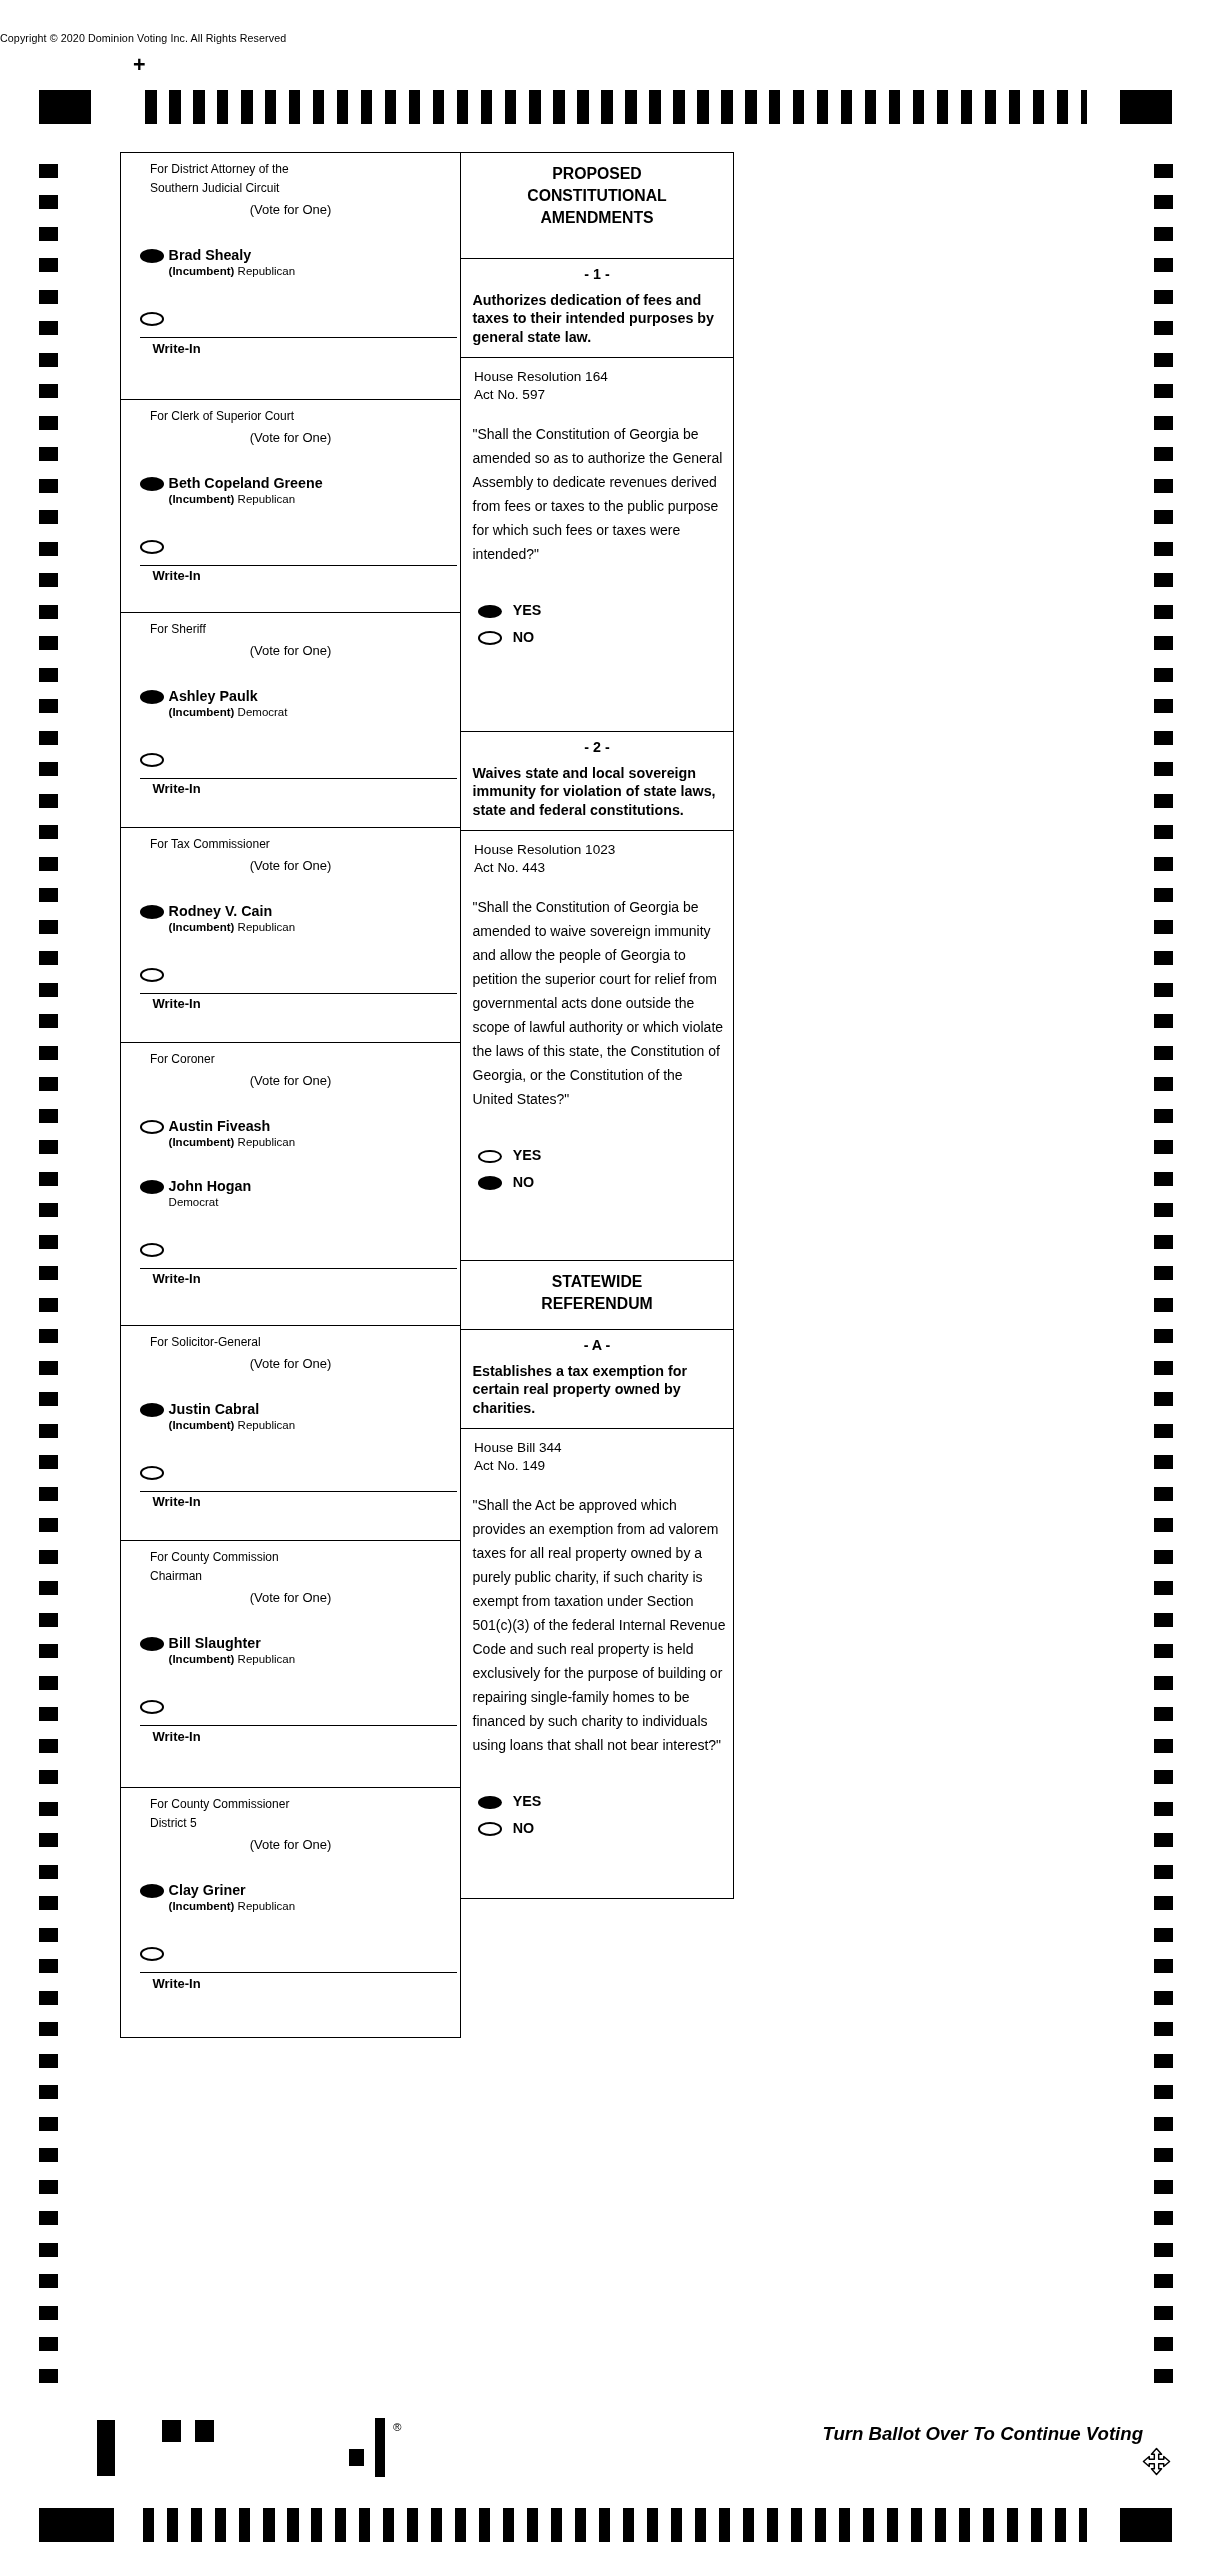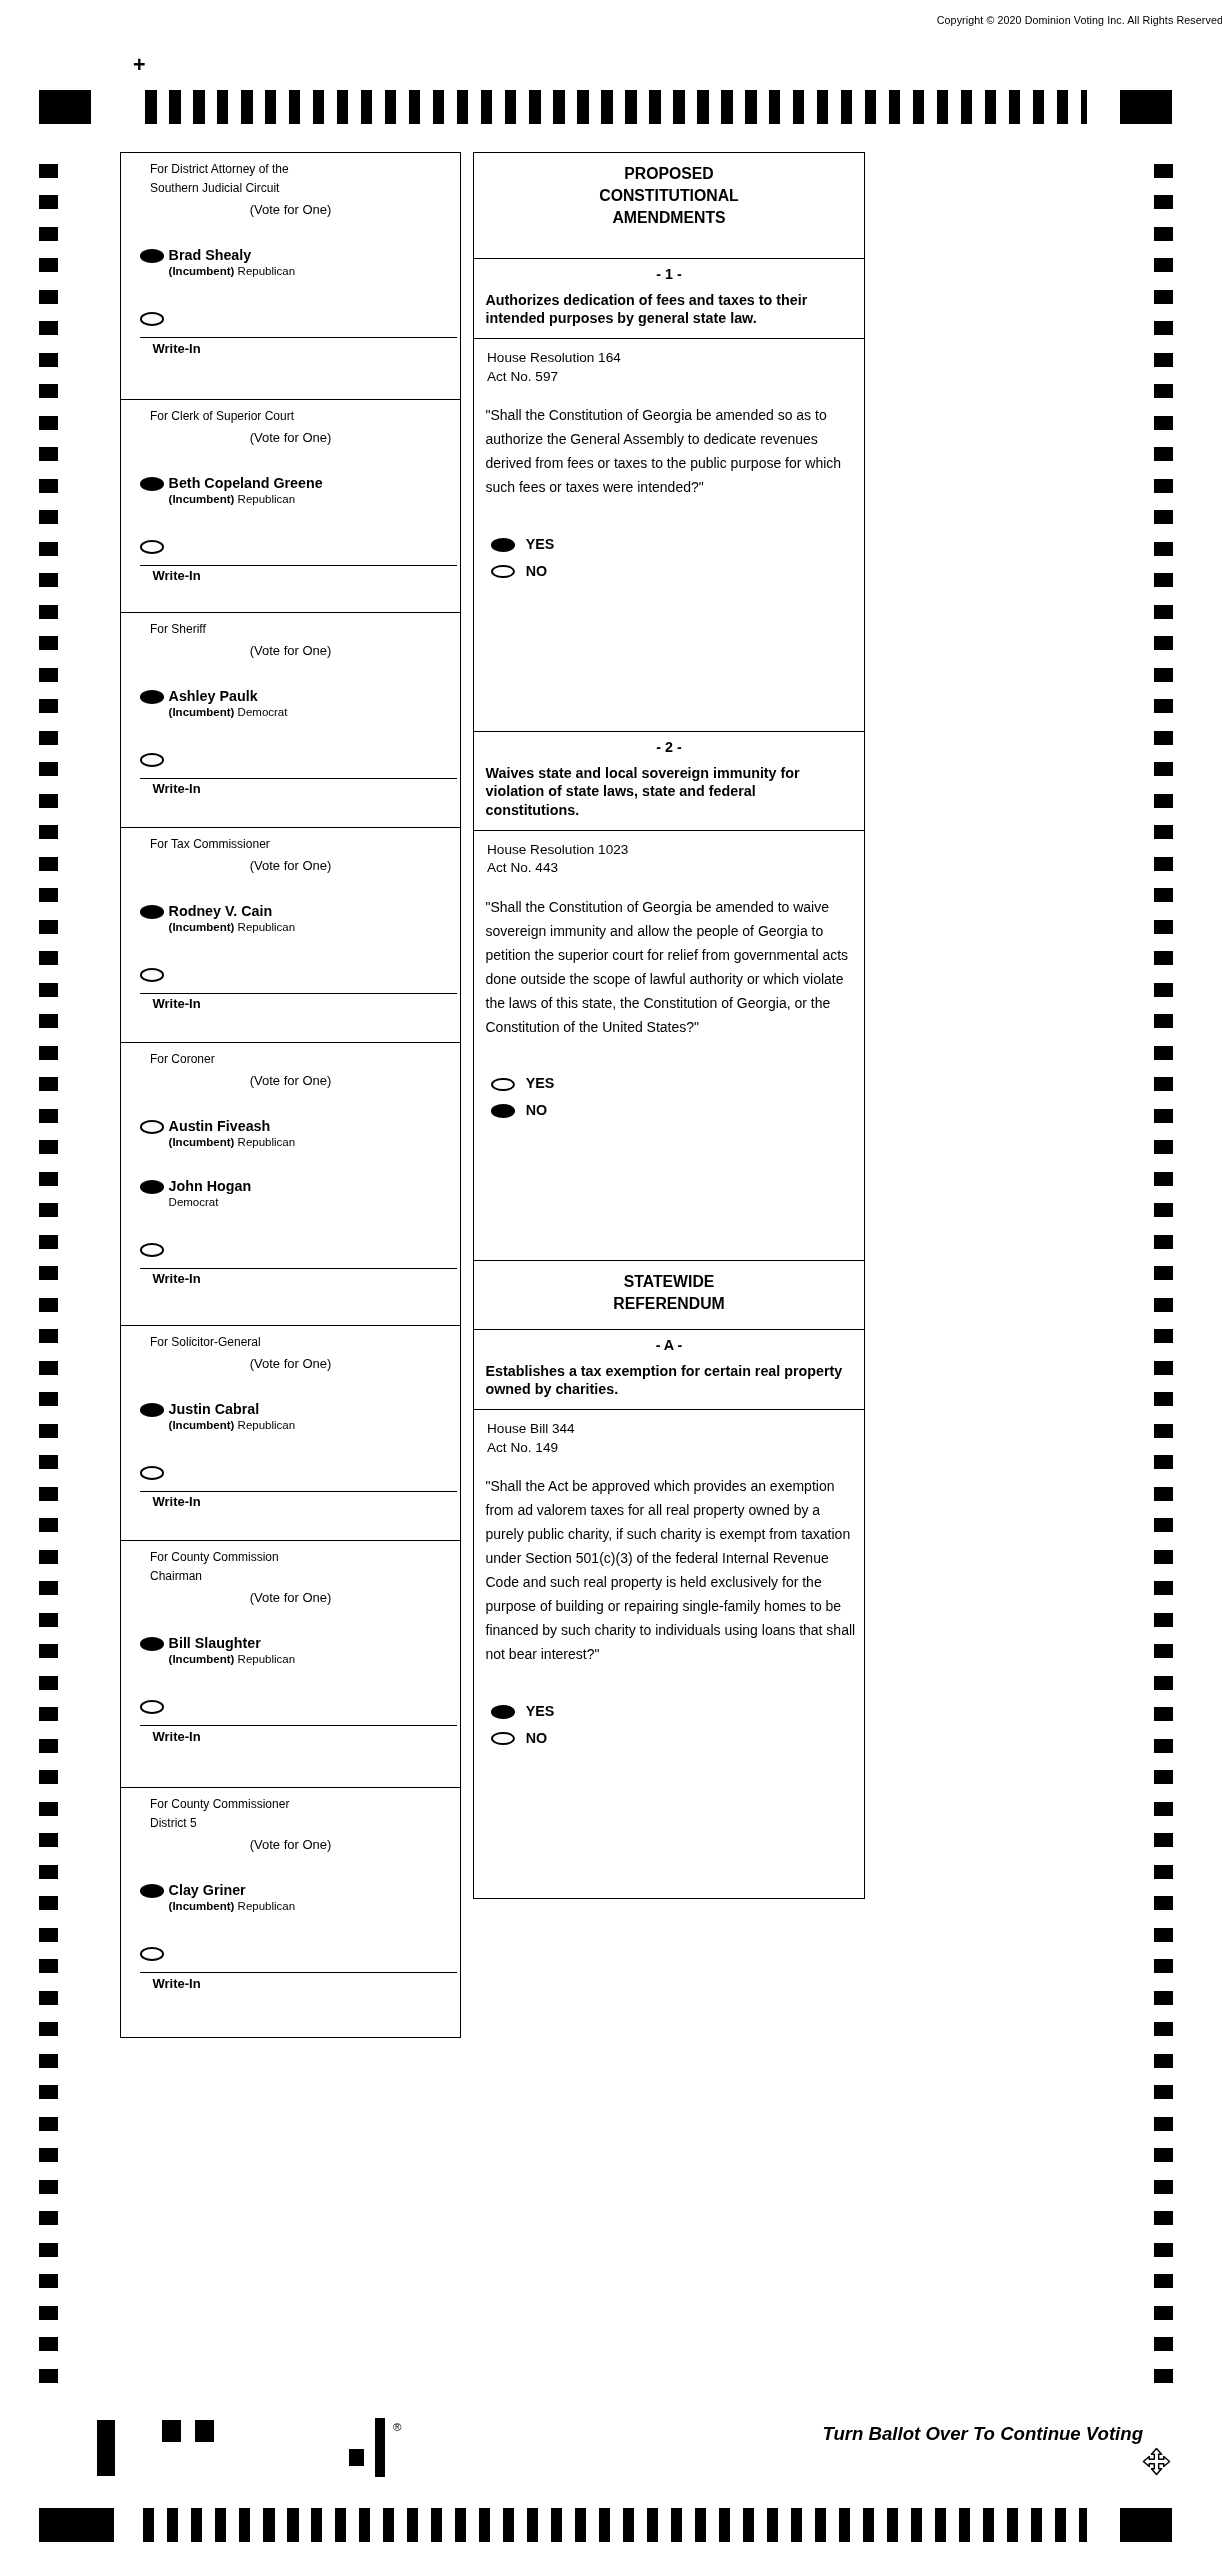--- a/index.html
+++ b/index.html
@@ -1,41 +1,41 @@
 <!DOCTYPE html>
 <html style="font-size:11.5px"><head>
 <meta charset="utf-8">
 <style>
   * { box-sizing: border-box; margin: 0; padding: 0; }
   html,body { background:#fff; }
   body { font-family: "Liberation Sans", sans-serif; color:#000; }
   .page { position:relative; width:1223px; height:2576px; background:#fff; overflow:hidden; }
 
   
-  .copyright { position:absolute; top:14px; left:0; width:100%; text-align:right;
+  .copyright { position:absolute; top:32px; left:0; width:100%; text-align:left;
                font-size:10.7px; letter-spacing:0.1px; }
   .plus-mark { position:absolute; left:133px; top:53px; font-size:21.5px; font-weight:bold; }
   .timing-top, .timing-bottom { position:absolute; left:39px; width:1133px; height:34px; display:flex; }
   .timing-top { top:90px; }
   .timing-bottom { top:2508px; }
   .t-block { background:#000; height:100%; flex:none; }
   .t-block.tl { width:52px; }
   .t-block.bl { width:75px; }
   .t-block.r  { width:52px; }
   .t-bars { flex:1; margin-left:54px; margin-right:33px;
             background:repeating-linear-gradient(to right,#000 0 11.5px,transparent 11.5px 24px); }
   .timing-bottom .t-bars { margin-left:29px; }
   .timing-col { position:absolute; top:164px; width:19.3px; height:2227px;
                 background:repeating-linear-gradient(to bottom,#000 0 13.6px,transparent 13.6px 31.5px); }
   .timing-col.left { left:39px; }
   .timing-col.right { left:1154px; }
 
   
   .col-left  { position:absolute; left:120px; top:152px; width:341px; border:1.4px solid #000; background:#fff; }
-  .col-right { position:absolute; left:473px; top:152px; width:392px; border:1.4px solid #000; background:#fff; }
+  .col-right { position:absolute; left:460px; top:152px; width:274px; border:1.4px solid #000; background:#fff; }
 
   
   .race { border-bottom:1.4px solid #000; padding-bottom:4.3px; }
   .race:last-of-type { border-bottom:none; }
   .col-left .race:nth-of-type(1){ min-height:247px; }
   .col-left .race:nth-of-type(2){ min-height:213px; }
   .col-left .race:nth-of-type(3){ min-height:215px; }
   .col-left .race:nth-of-type(4){ min-height:215px; }
   .col-left .race:nth-of-type(5){ min-height:283px; }
   .col-left .race:nth-of-type(6){ min-height:215px; }

